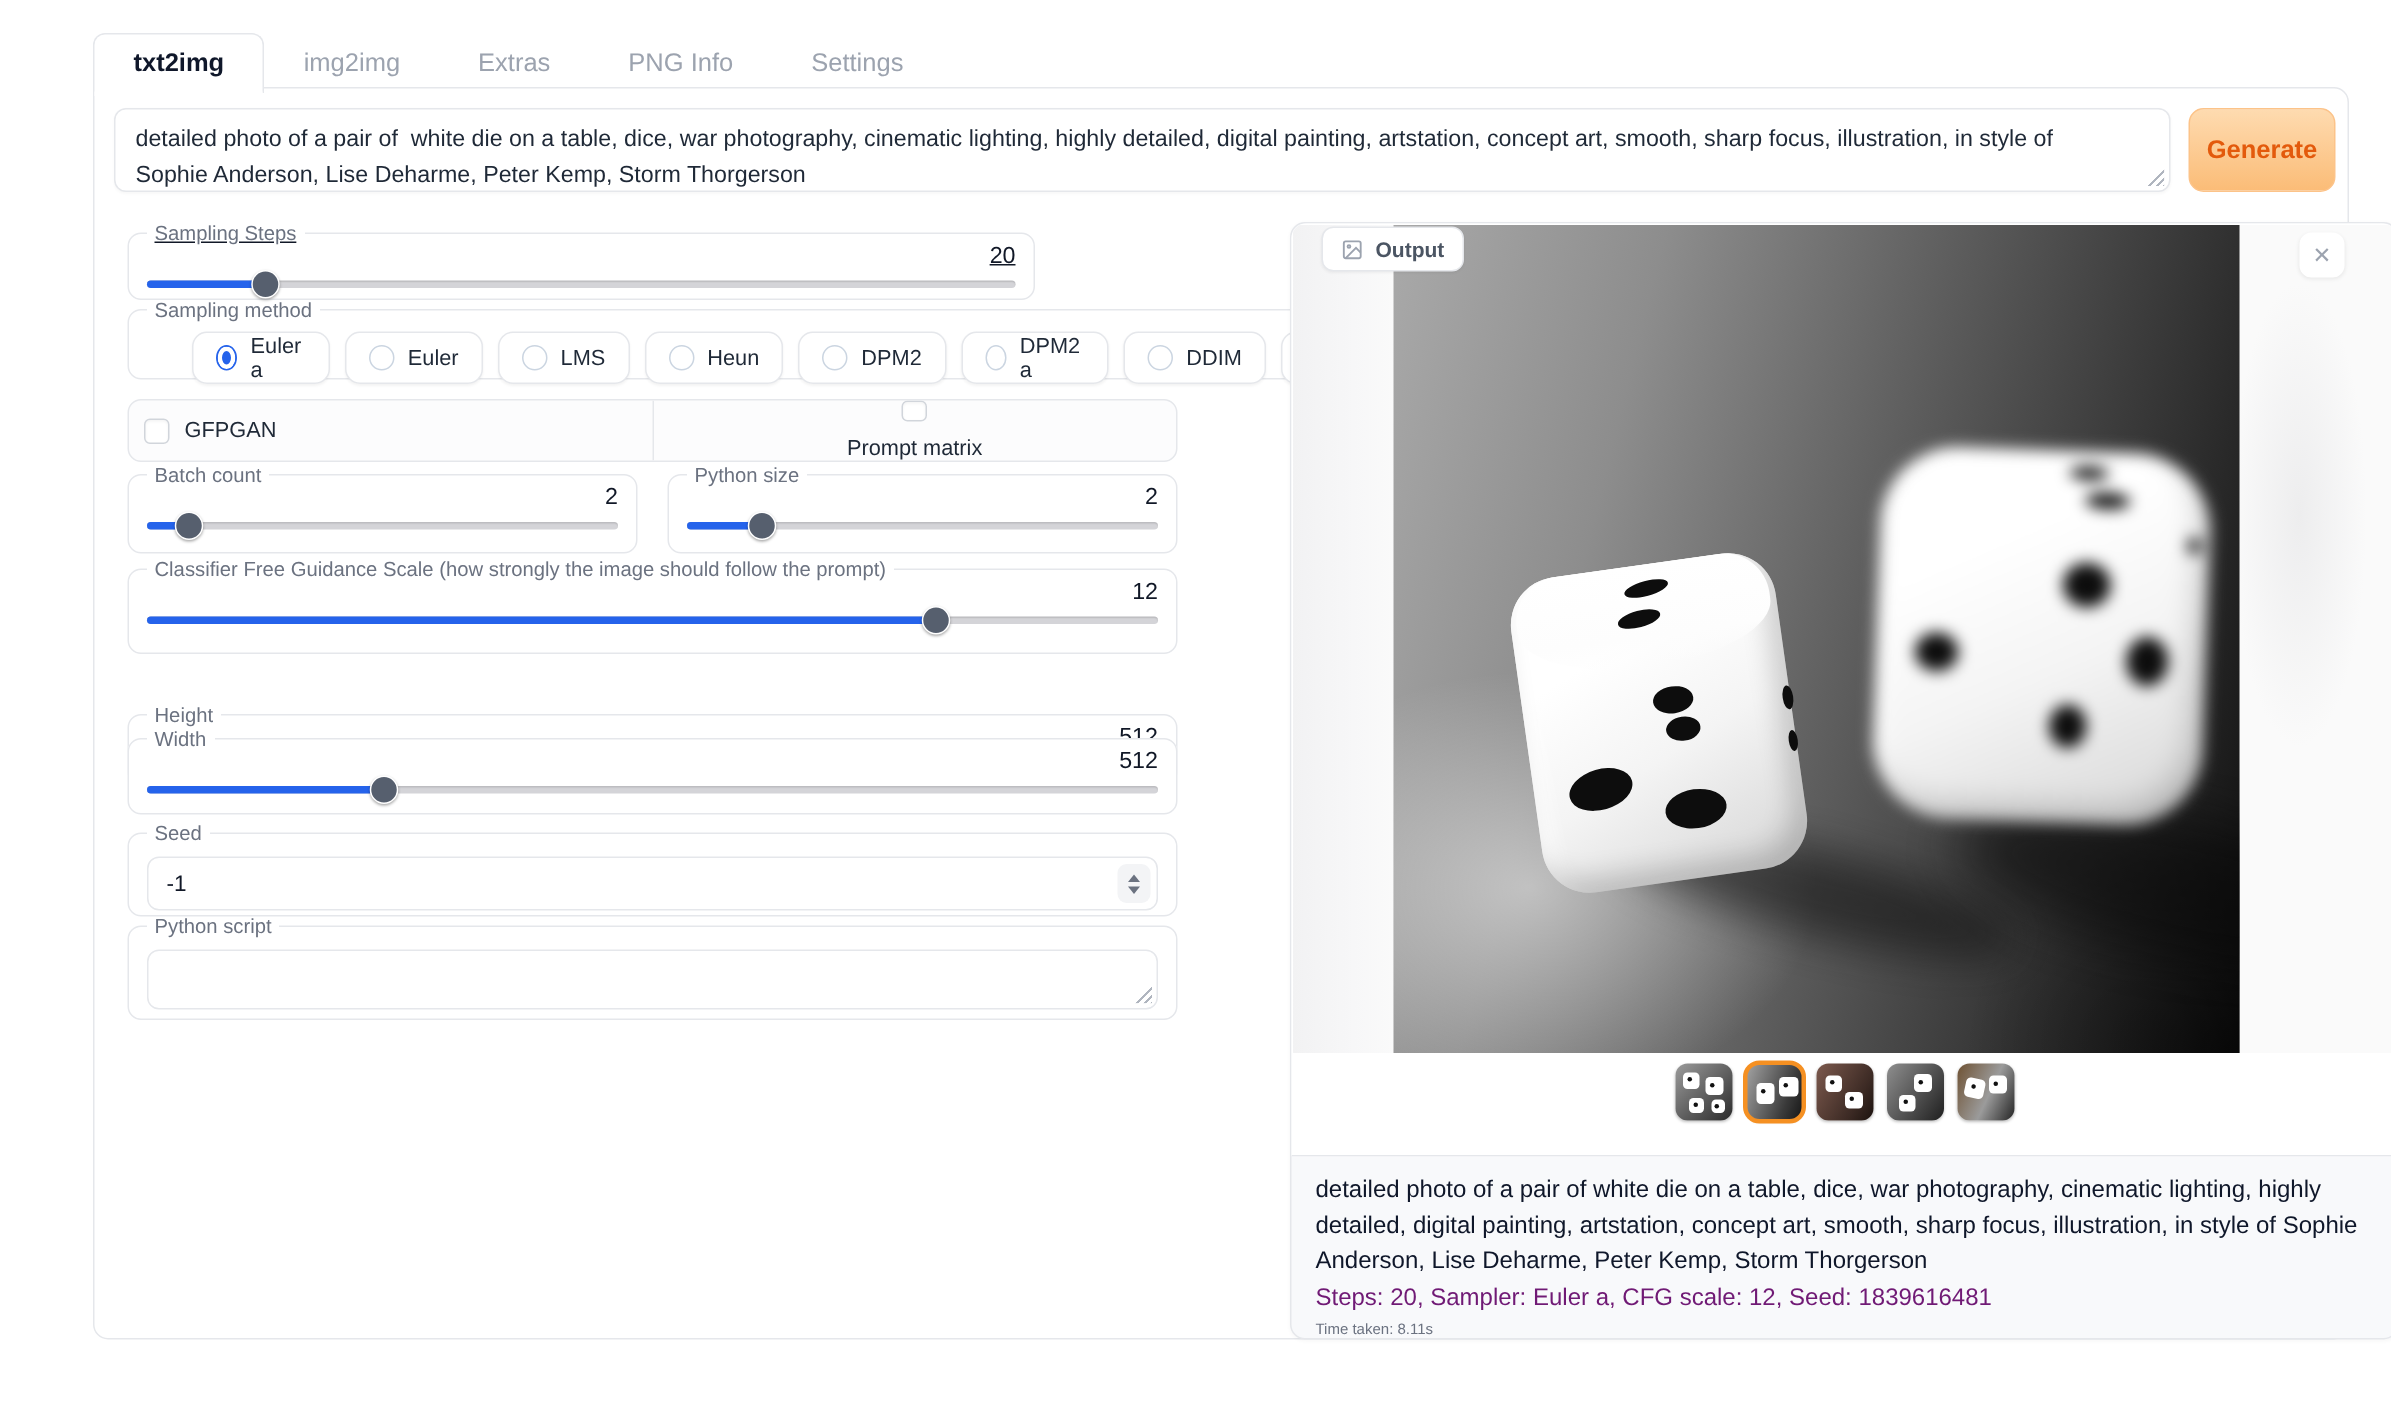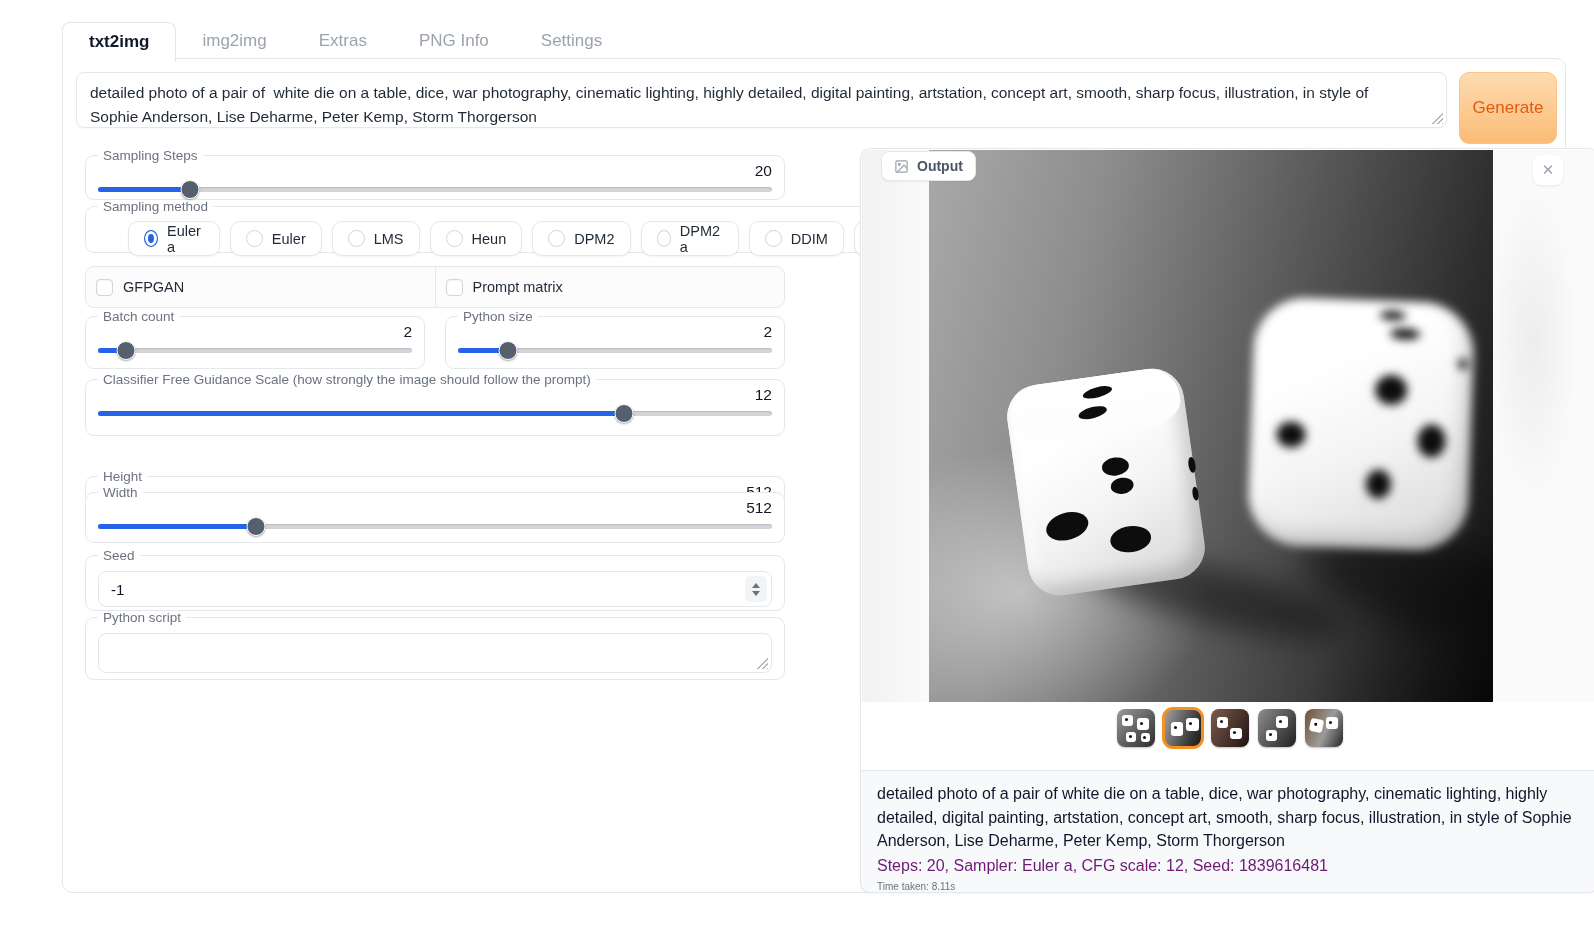--- a/index.html
+++ b/index.html
@@ -1,41 +1,41 @@
 <!DOCTYPE html>
 <html><head>
 <meta charset="utf-8">
 <style>
   * { margin:0; padding:0; box-sizing:border-box; }
   html,body { width:1594px; height:935px; background:#fff;
     font-family:"Liberation Sans", sans-serif; color:#111827; overflow:hidden; }
 
   
-  .tabbar { position:absolute; left:62px; top:22px; display:flex; align-items:flex-start; z-index:5; }
+  .tabbar { position:absolute; left:62px; top:22px; display:flex; align-items:center; z-index:5; }
   .tab { font-size:17px; color:#9ca3af; padding:9px 26px 10px; cursor:pointer; white-space:nowrap; }
   .tab.active { background:#fff; border:1px solid #e5e7eb; border-bottom:none; border-radius:8px 8px 0 0;
     color:#0f172a; font-weight:700; position:relative; }
   .tab.active:after { content:""; position:absolute; left:0; right:0; bottom:-2px; height:3px; background:#fff; }
 
   
   .content { position:absolute; left:62px; top:58px; width:1504px; height:835px;
     background:#fff; border:1px solid #e5e7eb; border-radius:0 10px 10px 10px; }
 
   
   .prompt-wrap { position:absolute; left:76px; top:72px; width:1371px; height:56px;
     border:1px solid #e5e7eb; border-radius:8px; background:#fff; box-shadow:0 1px 2px rgba(0,0,0,.03); }
   .prompt-wrap textarea { width:100%; height:100%; border:none; outline:none; resize:none;
     font-family:"Liberation Sans",sans-serif; font-size:15.5px; line-height:1.55; color:#1f2937;
     padding:8px 26px 8px 13px; border-radius:8px; background:transparent; }
   .resize-handle { position:absolute; right:3px; bottom:3px; width:12px; height:12px;
     background:repeating-linear-gradient(135deg, transparent 0 2px, #9ca3af 2px 3.5px);
     clip-path:polygon(100% 0, 100% 100%, 0 100%); opacity:.8; }
-  .generate { position:absolute; left:1459px; top:72px; width:98px; height:72px;
+  .generate { position:absolute; left:1459px; top:72px; width:98px; height:56px;
     background:linear-gradient(180deg,#fedbb0,#fbbc77); border:1px solid #fcc389; border-radius:10px;
-    color:#e35a0c; font-weight:400; font-size:17px; display:flex; align-items:center; justify-content:center;
+    color:#e35a0c; font-weight:700; font-size:17px; display:flex; align-items:center; justify-content:center;
     cursor:pointer; font-family:"Liberation Sans",sans-serif; }
 
   
   fieldset { position:absolute; border:1px solid #e5e7eb; border-radius:9px; background:#fff; padding:0 10px; }
   fieldset legend { font-size:13.5px; color:#6b7280; padding:0 5px; margin-left:2px; }
   .slider-value { text-align:right; font-size:15.5px; color:#111827; line-height:17px; margin-top:-1px; padding-right:2px; }
   .slider { position:relative; height:18px; margin:1px 2px 0; }
   .slider .track { position:absolute; left:0; right:0; top:7px; height:5px; background:#d4d4d8; border-radius:3px;
     box-shadow:inset 0 1px 1px rgba(0,0,0,.12); }
   .slider .fill { position:absolute; left:0; top:7px; height:5px; background:#2563eb; border-radius:3px; }
@@ -47,21 +47,21 @@
   .radio-pill { display:flex; align-items:center; gap:9px; border:1px solid #e5e7eb; border-radius:10px;
     background:#fff; padding:0 15px; height:35px; box-shadow:0 1px 2px rgba(0,0,0,.05); cursor:pointer;
     font-size:14.5px; color:#1f2937; }
   .radio-dot { width:17px; height:17px; border-radius:50%; background:#fff; border:1px solid #cbd5e1; }
   .radio-dot.on { background:#2563eb; border:1px solid #2563eb; box-shadow:inset 0 0 0 3px #fff; }
 
   
   .check-panel { position:absolute; left:85px; top:266px; width:700px; height:42px; display:flex;
     border:1px solid #e5e7eb; border-radius:9px; background:#fcfcfd; overflow:hidden;text-align:right; }
   .check-cell { flex:1; display:flex; align-items:center; gap:10px; padding:0 10px; font-size:14.5px; color:#1f2937; }
-  .check-cell + .check-cell { border-left:1px solid #e5e7eb; }
+  .check-cell + .check-cell { border-left:1px solid #e5e7eb;flex-direction:column; }
   .checkbox { width:17px; height:17px; border:1px solid #d1d5db; border-radius:4px; background:#fff;
     box-shadow:inset 0 1px 2px rgba(0,0,0,.05); cursor:pointer; }
 
   
   .num-wrap { position:relative; margin:8px 2px 0; height:36px; border:1px solid #e5e7eb; border-radius:8px; background:#fff; }
   .num-wrap input { width:100%; height:100%; border:none; outline:none; background:transparent; padding:0 34px 0 12px;
     font-family:"Liberation Sans",sans-serif; font-size:15px; color:#111827; }
   .spinner { position:absolute; right:4px; top:4px; bottom:4px; width:22px; background:#f3f4f6; border-radius:6px;
     display:flex; flex-direction:column; align-items:center; justify-content:center; gap:3px; cursor:pointer; }
   .spin-up { width:0; height:0; border-left:4px solid transparent; border-right:4px solid transparent; border-bottom:5px solid #6b7280; }
@@ -143,21 +143,21 @@
 </div>
 
 <div class="content"></div>
 
 <div class="prompt-wrap">
   <textarea spellcheck="false" style="">detailed photo of a pair of  white die on a table, dice, war photography, cinematic lighting, highly detailed, digital painting, artstation, concept art, smooth, sharp focus, illustration, in style of Sophie Anderson, Lise Deharme, Peter Kemp, Storm Thorgerson</textarea>
   <div class="resize-handle"></div>
 </div>
 <div class="generate">Generate</div>
 
-<fieldset style="left:85px; top:148px; width:700px; height:52px;">
+<fieldset style="left:85px; top:148px; width:605px; height:52px;text-decoration:underline;">
   <legend>Sampling Steps</legend>
   <div class="slider-value">20</div>
   <div class="slider">
     <div class="track"></div>
     <div class="fill" style="width: 13.6%;"></div>
     <div class="thumb" style="left: 13.6%;"></div>
   </div>
 </fieldset>
 
 <fieldset style="left:85px; top:199px; width:700px; height:54px;">

